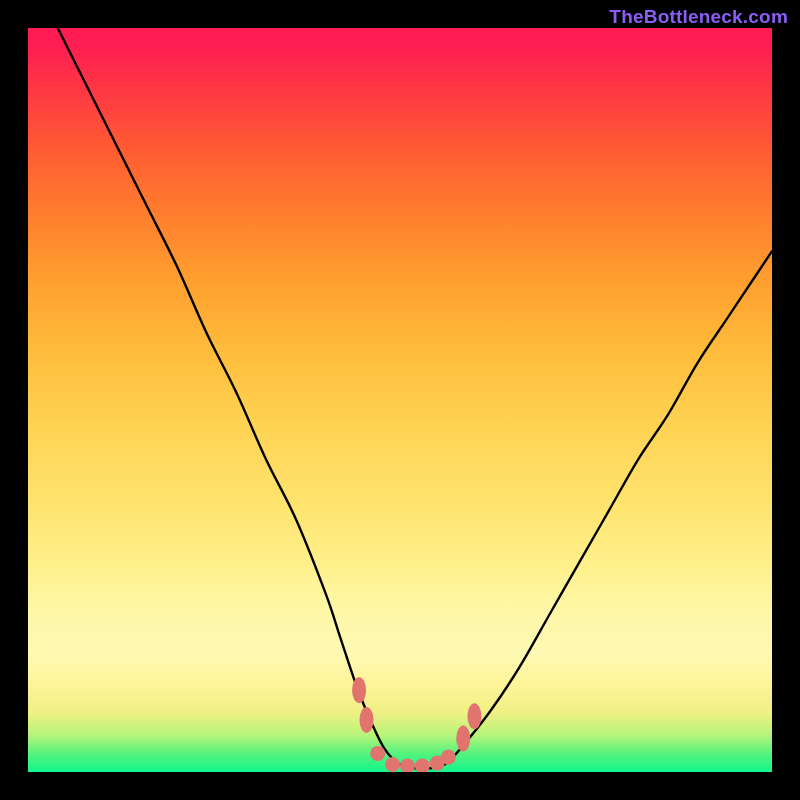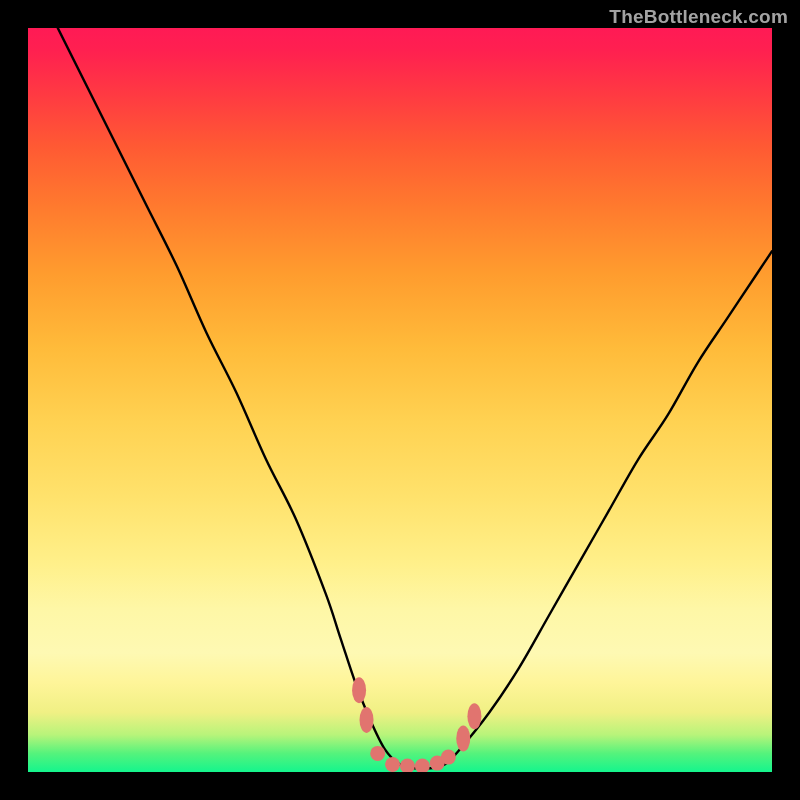--- a/index.html
+++ b/index.html
@@ -45,21 +45,21 @@
       #ff5a33 84%,
       #ff3a42 91%,
       #ff2050 97%,
       #ff1a55 100%
     );
   }
   .watermark {
     position: absolute;
     top: 6px;
     right: 12px;
-    color: #a3a3a3;
+    color: #8b5cf6;
     font-size: 19px;
     font-weight: 600;
     letter-spacing: 0.2px;
     user-select: none;
   }
   svg.curve {
     position: absolute;
     inset: 0;
     width: 744px;
     height: 744px;

